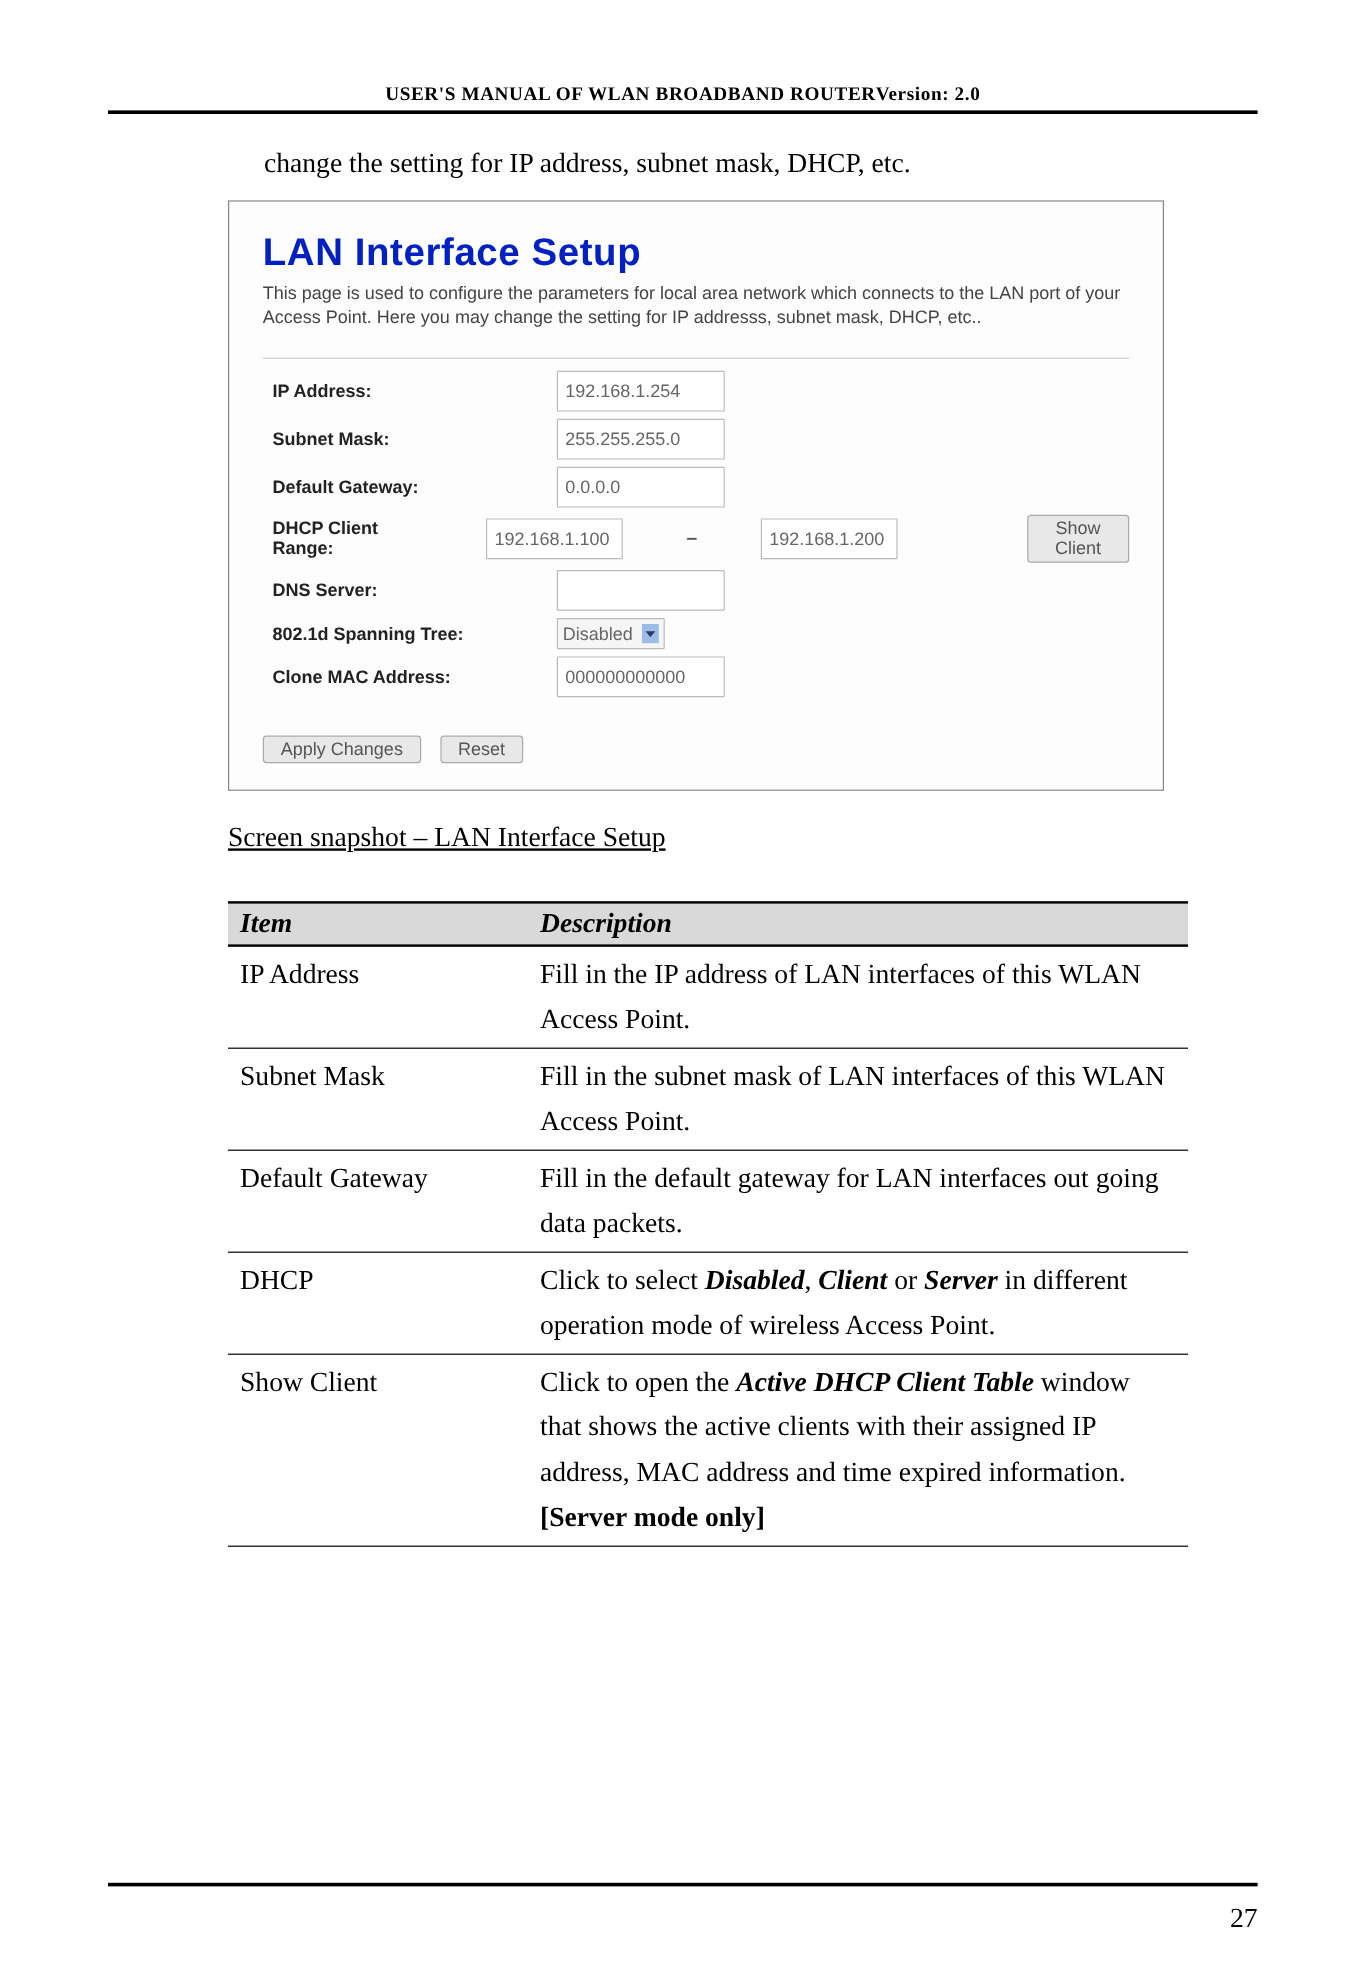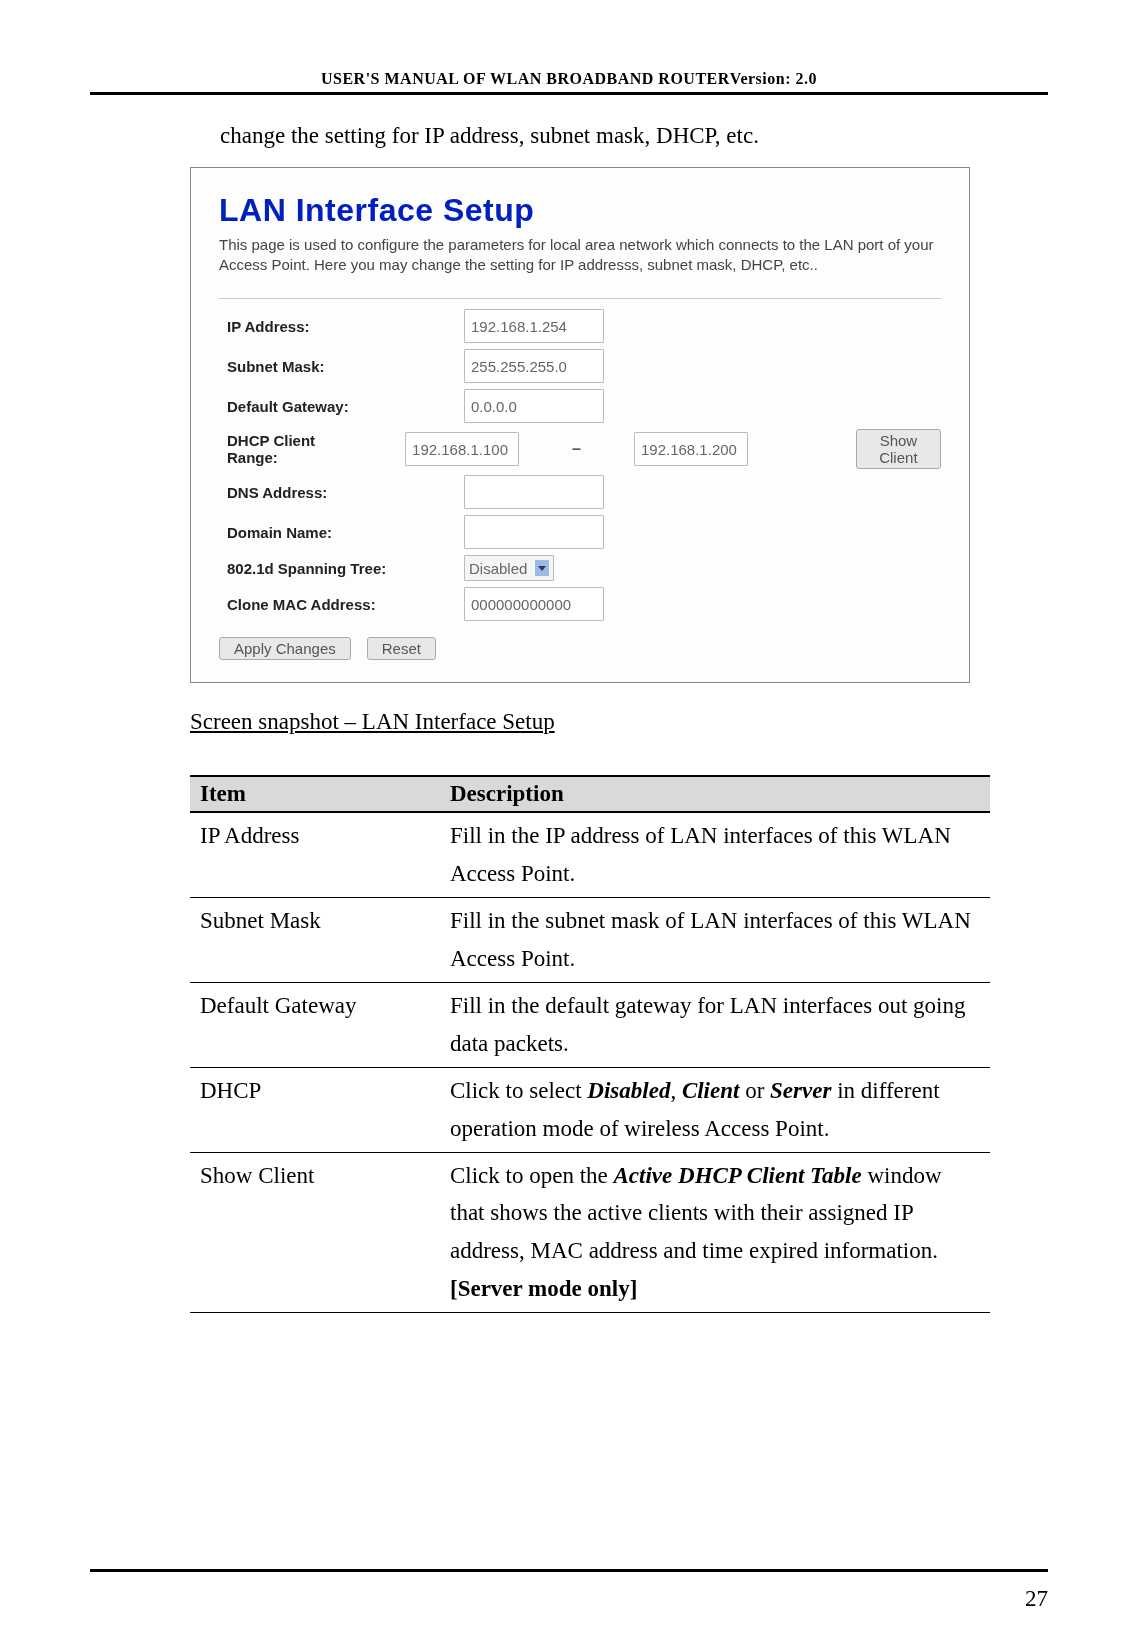--- a/index.html
+++ b/index.html
@@ -127,21 +127,21 @@
   }
   .dash {
     font-family: Arial, sans-serif;
     font-weight: bold;
     color: #555;
     margin: 0 6px;
   }
   .btn-row {
     display: flex;
     gap: 16px;
-    margin-top: 16px;
+    margin-top: 32px;
   }
   .caption {
     margin-left: 100px;
     margin-top: 26px;
     font-size: 23px;
     text-decoration: underline;
   }
   .desc-table {
     margin-left: 100px;
     margin-top: 40px;
@@ -149,20 +149,21 @@
     border-collapse: collapse;
     font-size: 23px;
   }
   .desc-table th {
     text-align: left;
     font-weight: bold;
     background: #d9d9d9;
     padding: 4px 10px;
     border-top: 2.5px solid #000;
     border-bottom: 2.5px solid #000;
+    font-style: italic;
   }
   .desc-table td {
     padding: 4px 10px 4px 10px;
     border-bottom: 1.3px solid #000;
     vertical-align: top;
     line-height: 1.65;
   }
   .desc-table td.item-col { width: 230px; }
   .footer-rule {
     position: absolute;
@@ -209,25 +210,21 @@
     </div>
     <div class="form-row">
       <span class="form-label">DHCP Client Range:</span>
       <input class="txt w2" value="192.168.1.100" style="">
       <span class="dash">–</span>
       <input class="txt w2" value="192.168.1.200" style="">
       <span style="width:20px"></span>
       <button class="btn">Show Client</button>
     </div>
     <div class="form-row">
-      <span class="form-label">DNS Address:</span>
-      <input class="txt w1" value="" style="">
-    </div>
-    <div class="form-row">
-      <span class="form-label">Domain Name:</span>
+      <span class="form-label">DNS Server:</span>
       <input class="txt w1" value="" style="">
     </div>
     <div class="form-row">
       <span class="form-label">802.1d Spanning Tree:</span>
       <span class="sel">
         <span>Disabled</span>
         <span class="arrow"></span>
       </span>
     </div>
     <div class="form-row">

